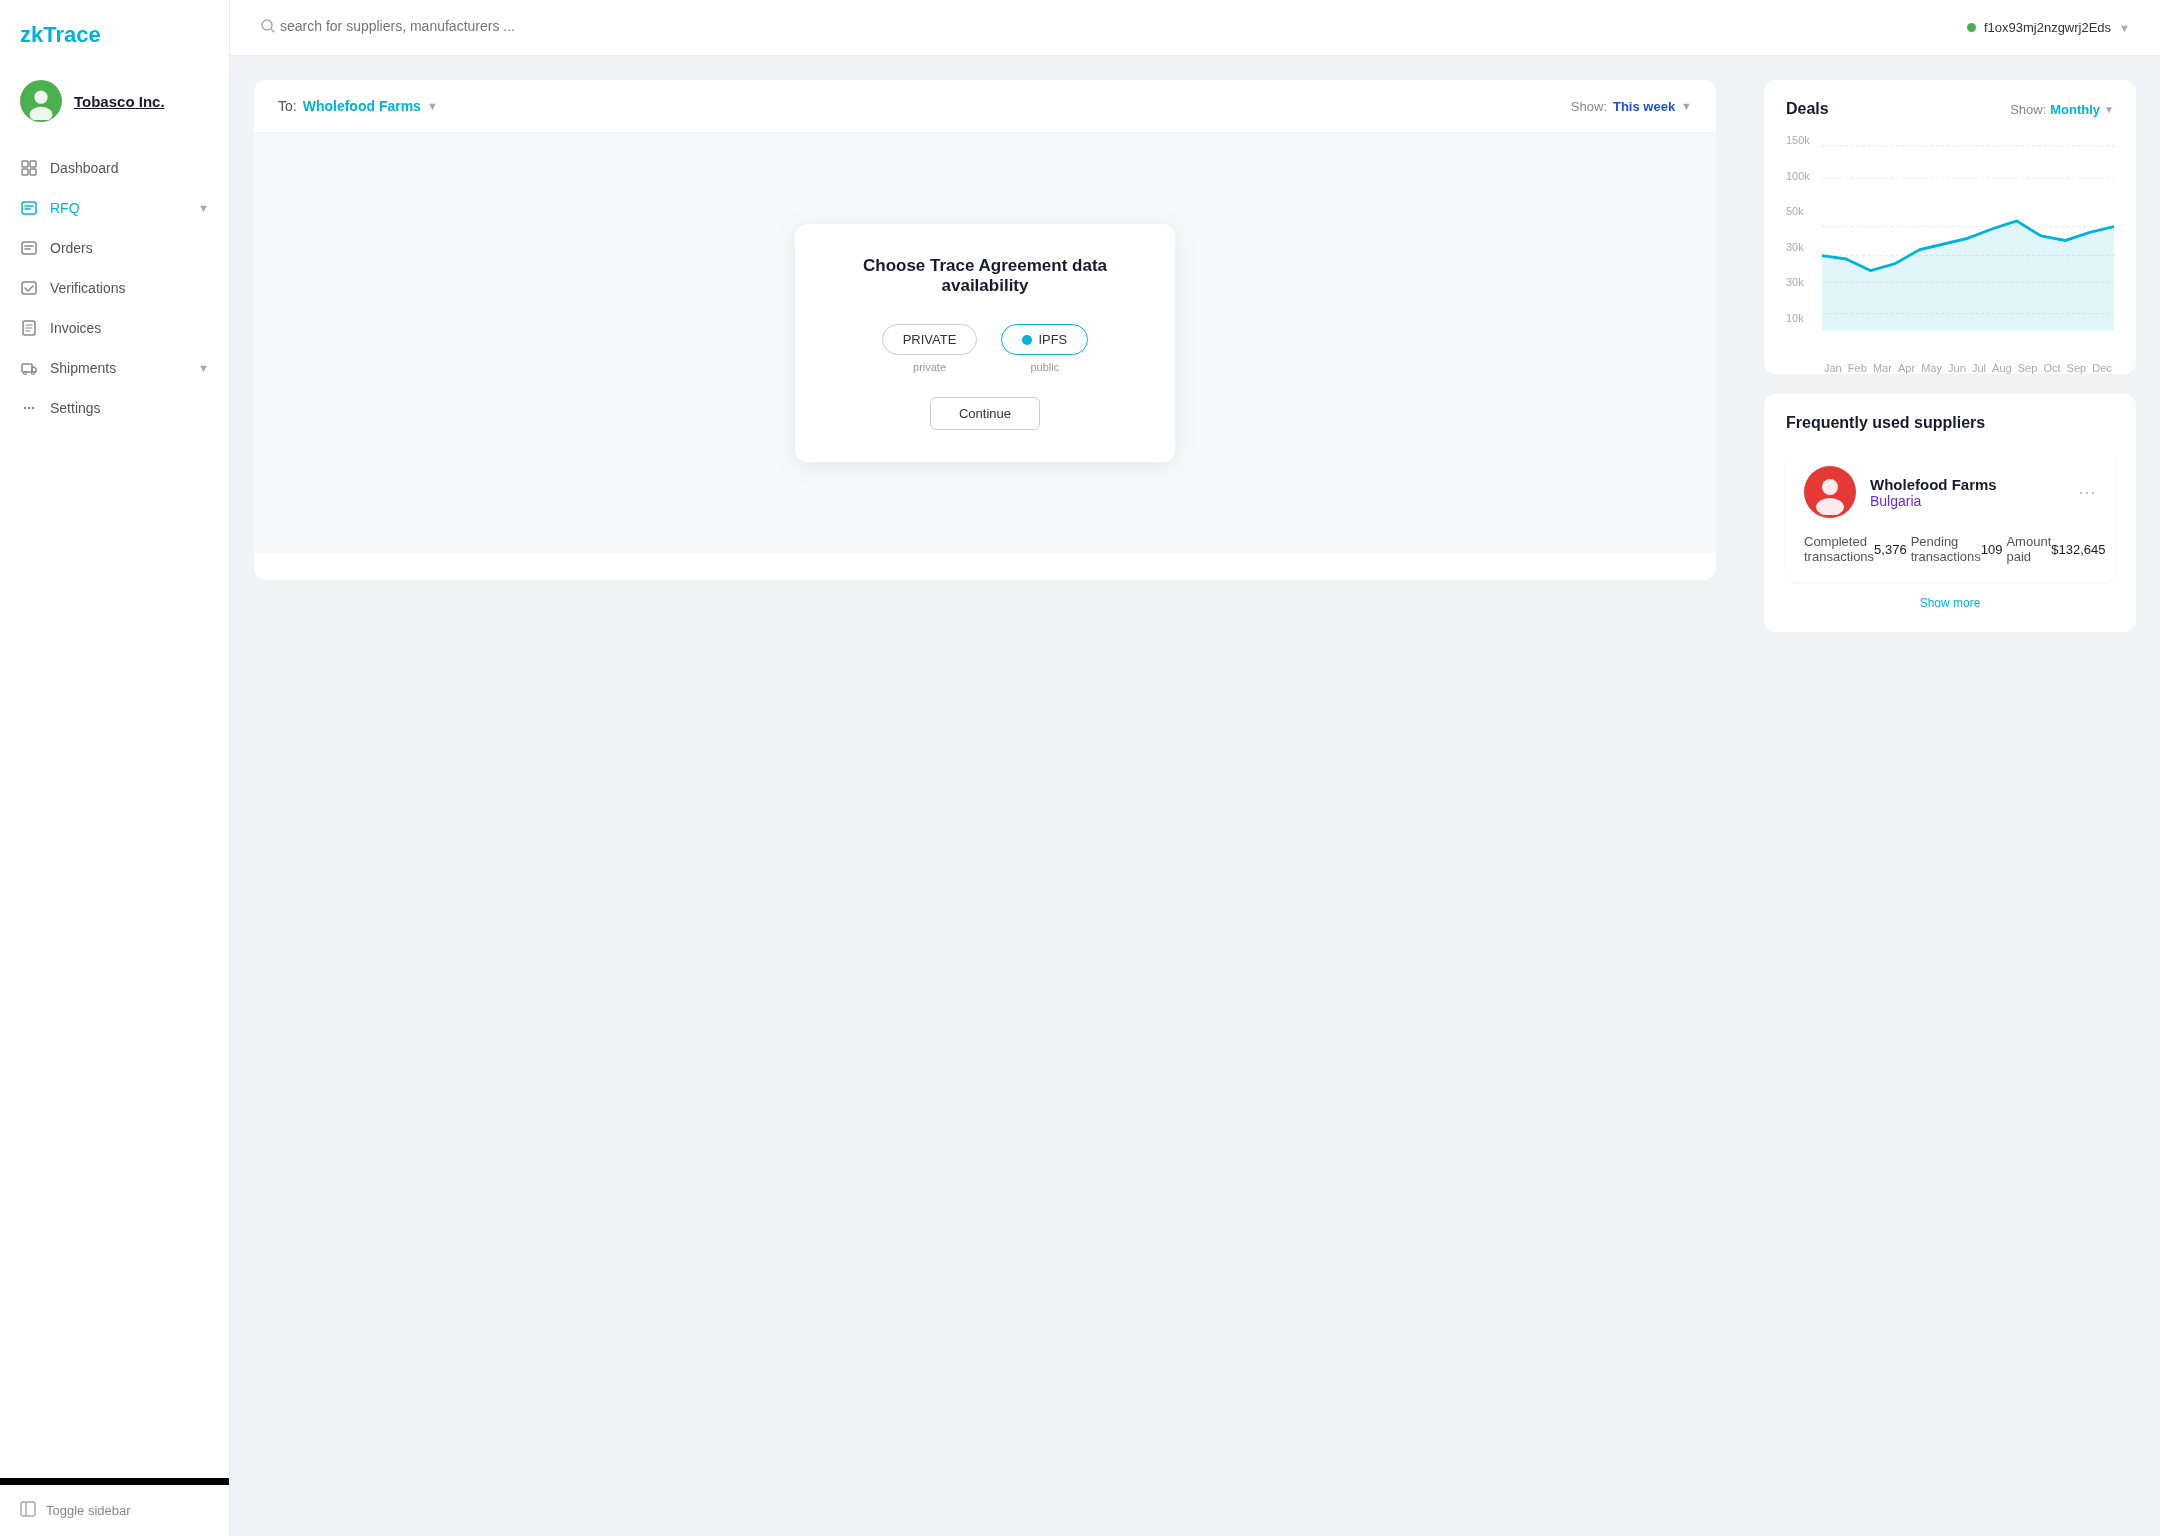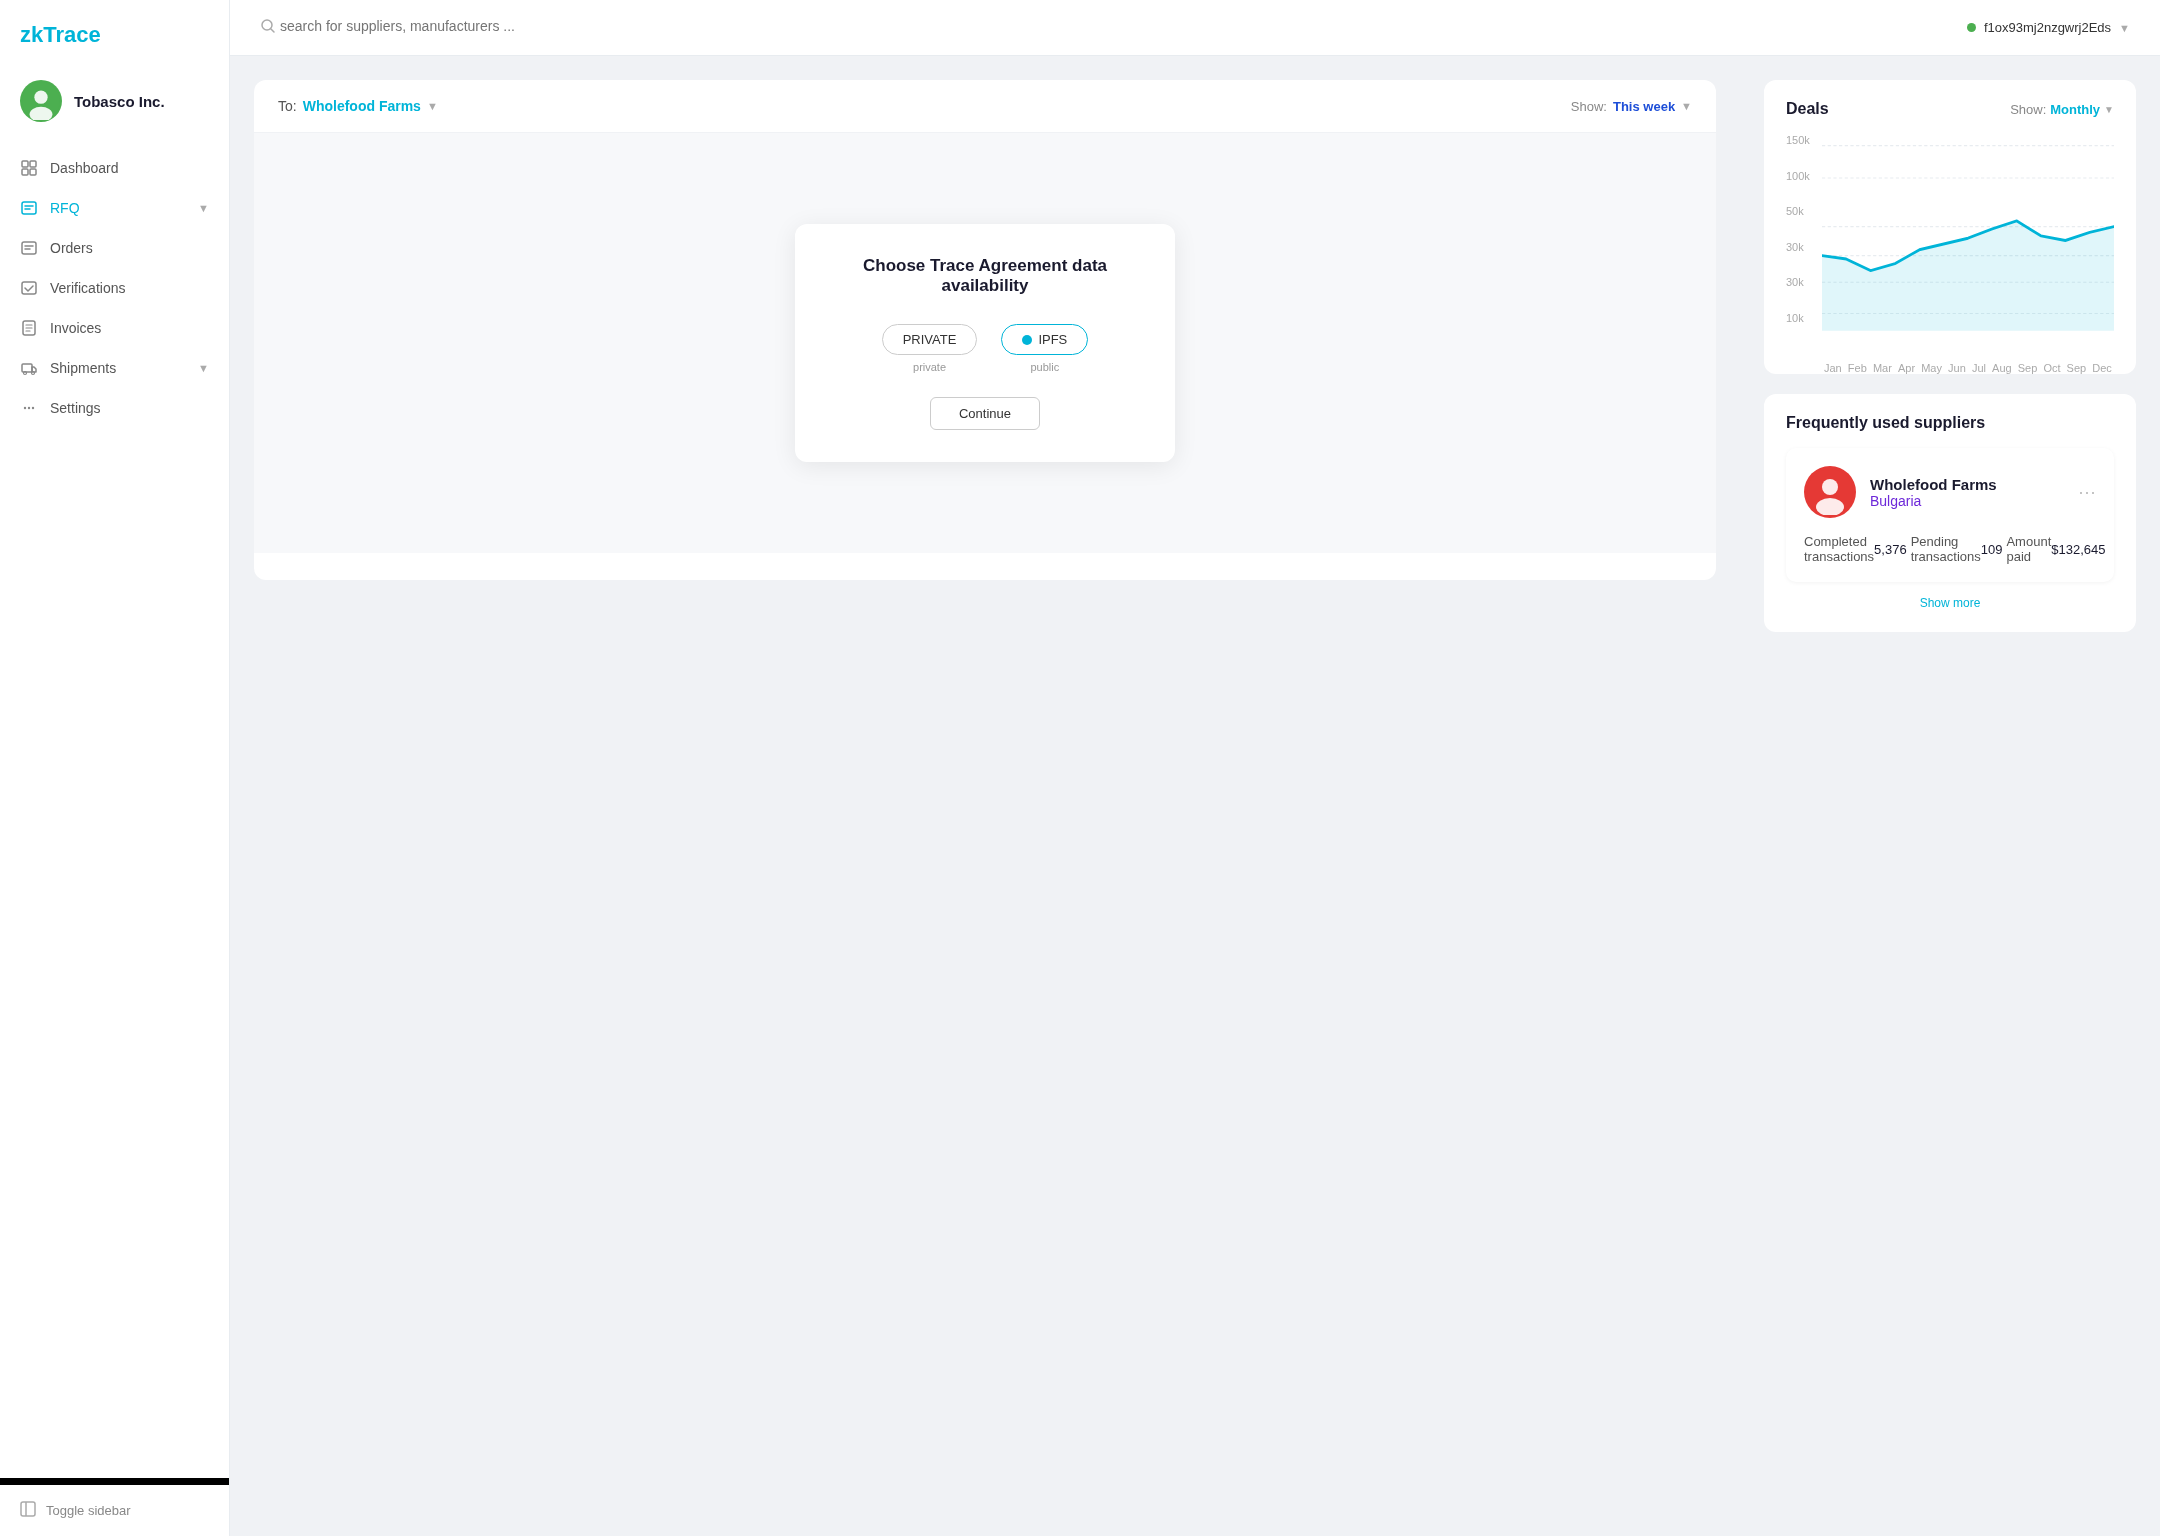--- a/index.html
+++ b/index.html
@@ -28,21 +28,21 @@
       padding: 12px 20px 20px;
       gap: 12px;
     }
     .avatar-circle {
       width: 42px; height: 42px; border-radius: 50%;
       background: #4caf50;
       display: flex; align-items: center; justify-content: center;
       overflow: hidden;
     }
     .avatar-circle svg { width: 38px; height: 38px; }
-    .user-name { font-weight: 600; font-size: 15px; color: #1a1a2e; }
+    .user-name { font-weight: 600; font-size: 15px; color: #1a1a2e; text-decoration: underline; }
 
     .nav-section { padding: 6px 0; flex: 1; }
     .nav-item {
       display: flex; align-items: center;
       padding: 11px 20px;
       cursor: pointer;
       color: #555;
       font-size: 14px;
       gap: 12px;
       position: relative;

